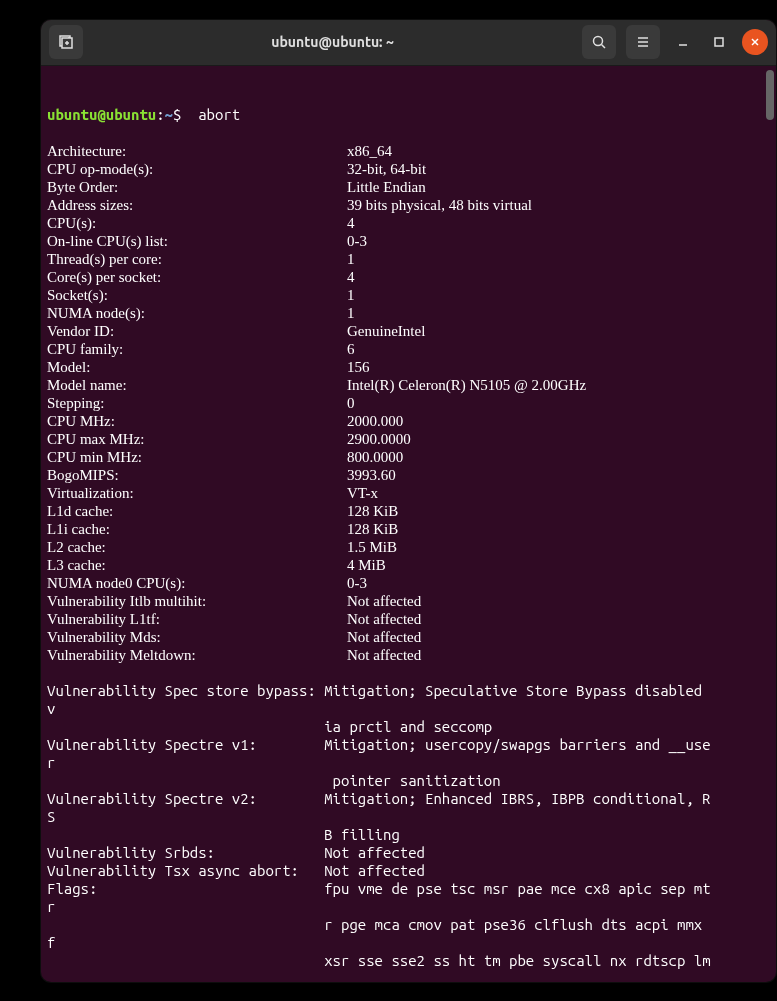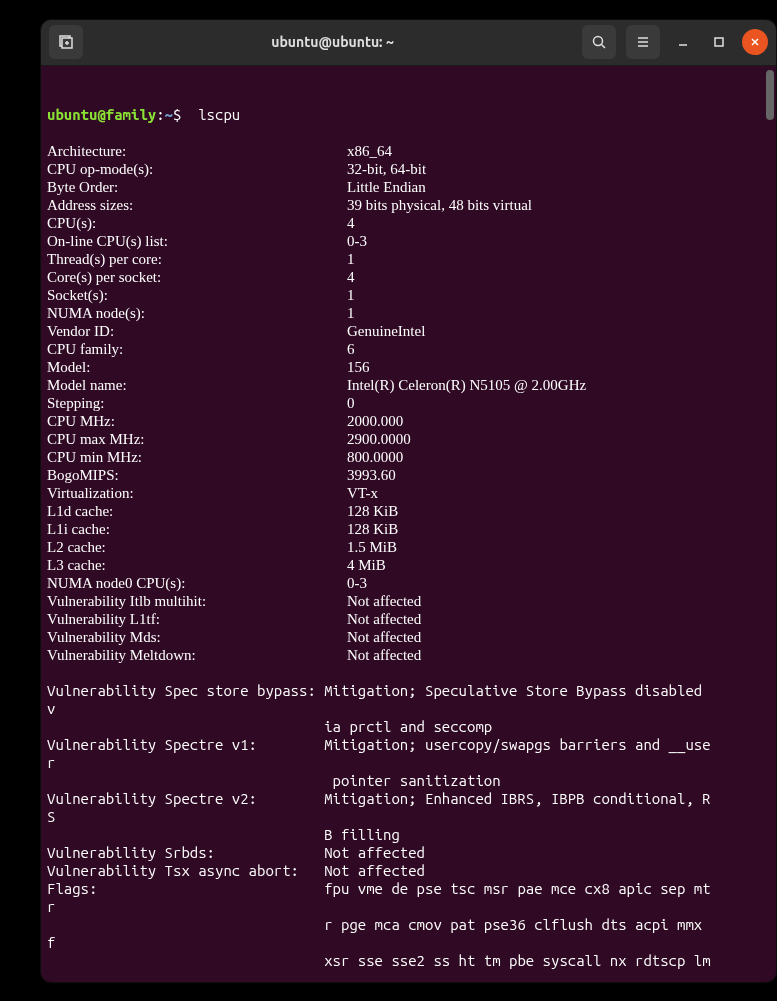--- a/index.html
+++ b/index.html
@@ -138,17 +138,17 @@
         <svg width="12" height="12" viewBox="0 0 12 12">
             <line x1="3" y1="3" x2="9" y2="9" stroke="#fff" stroke-width="1.5"></line>
             <line x1="9" y1="3" x2="3" y2="9" stroke="#fff" stroke-width="1.5"></line>
           </svg>
       </div>
     </div>
   </div>
 
   <div class="terminal-body">
     <div class="scrollbar"></div>
-<div><span class="prompt-user">ubuntu@family</span><span class="prompt-colon">:</span><span class="prompt-path">~</span><span class="prompt-dollar">$  </span><span class="cmd">lscpu</span></div>
+<div><span class="prompt-user">ubuntu@ubuntu</span><span class="prompt-colon">:</span><span class="prompt-path">~</span><span class="prompt-dollar">$  </span><span class="cmd">abort</span></div>
 <div id="rows-container"><div class="row"><span class="key">Architecture:</span><span class="val">x86_64</span></div><div class="row"><span class="key">CPU op-mode(s):</span><span class="val">32-bit, 64-bit</span></div><div class="row"><span class="key">Byte Order:</span><span class="val">Little Endian</span></div><div class="row"><span class="key">Address sizes:</span><span class="val">39 bits physical, 48 bits virtual</span></div><div class="row"><span class="key">CPU(s):</span><span class="val">4</span></div><div class="row"><span class="key">On-line CPU(s) list:</span><span class="val">0-3</span></div><div class="row"><span class="key">Thread(s) per core:</span><span class="val">1</span></div><div class="row"><span class="key">Core(s) per socket:</span><span class="val">4</span></div><div class="row"><span class="key">Socket(s):</span><span class="val">1</span></div><div class="row"><span class="key">NUMA node(s):</span><span class="val">1</span></div><div class="row"><span class="key">Vendor ID:</span><span class="val">GenuineIntel</span></div><div class="row"><span class="key">CPU family:</span><span class="val">6</span></div><div class="row"><span class="key">Model:</span><span class="val">156</span></div><div class="row"><span class="key">Model name:</span><span class="val">Intel(R) Celeron(R) N5105 @ 2.00GHz</span></div><div class="row"><span class="key">Stepping:</span><span class="val">0</span></div><div class="row"><span class="key">CPU MHz:</span><span class="val">2000.000</span></div><div class="row"><span class="key">CPU max MHz:</span><span class="val">2900.0000</span></div><div class="row"><span class="key">CPU min MHz:</span><span class="val">800.0000</span></div><div class="row"><span class="key">BogoMIPS:</span><span class="val">3993.60</span></div><div class="row"><span class="key">Virtualization:</span><span class="val">VT-x</span></div><div class="row"><span class="key">L1d cache:</span><span class="val">128 KiB</span></div><div class="row"><span class="key">L1i cache:</span><span class="val">128 KiB</span></div><div class="row"><span class="key">L2 cache:</span><span class="val">1.5 MiB</span></div><div class="row"><span class="key">L3 cache:</span><span class="val">4 MiB</span></div><div class="row"><span class="key">NUMA node0 CPU(s):</span><span class="val">0-3</span></div><div class="row"><span class="key">Vulnerability Itlb multihit:</span><span class="val">Not affected</span></div><div class="row"><span class="key">Vulnerability L1tf:</span><span class="val">Not affected</span></div><div class="row"><span class="key">Vulnerability Mds:</span><span class="val">Not affected</span></div><div class="row"><span class="key">Vulnerability Meltdown:</span><span class="val">Not affected</span></div></div>
 <div id="wrapped-container"><div>Vulnerability Spec store bypass: Mitigation; Speculative Store Bypass disabled </div><div>v</div><div>                                 ia prctl and seccomp</div><div>Vulnerability Spectre v1:        Mitigation; usercopy/swapgs barriers and __use</div><div>r</div><div>                                  pointer sanitization</div><div>Vulnerability Spectre v2:        Mitigation; Enhanced IBRS, IBPB conditional, R</div><div>S</div><div>                                 B filling</div><div>Vulnerability Srbds:             Not affected</div><div>Vulnerability Tsx async abort:   Not affected</div><div>Flags:                           fpu vme de pse tsc msr pae mce cx8 apic sep mt</div><div>r</div><div>                                 r pge mca cmov pat pse36 clflush dts acpi mmx </div><div>f</div><div>                                 xsr sse sse2 ss ht tm pbe syscall nx rdtscp lm</div><div>&nbsp;</div></div>
   </div>
 </div>
 
 </body></html>

